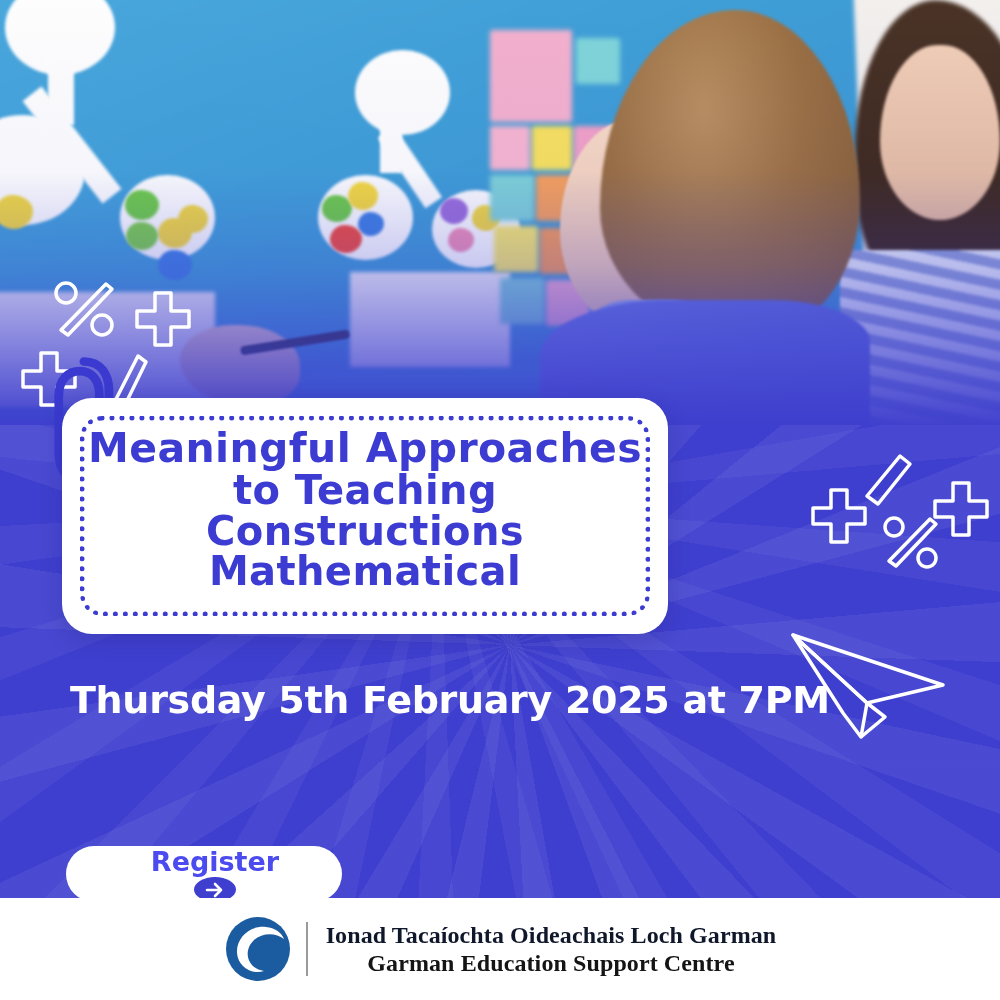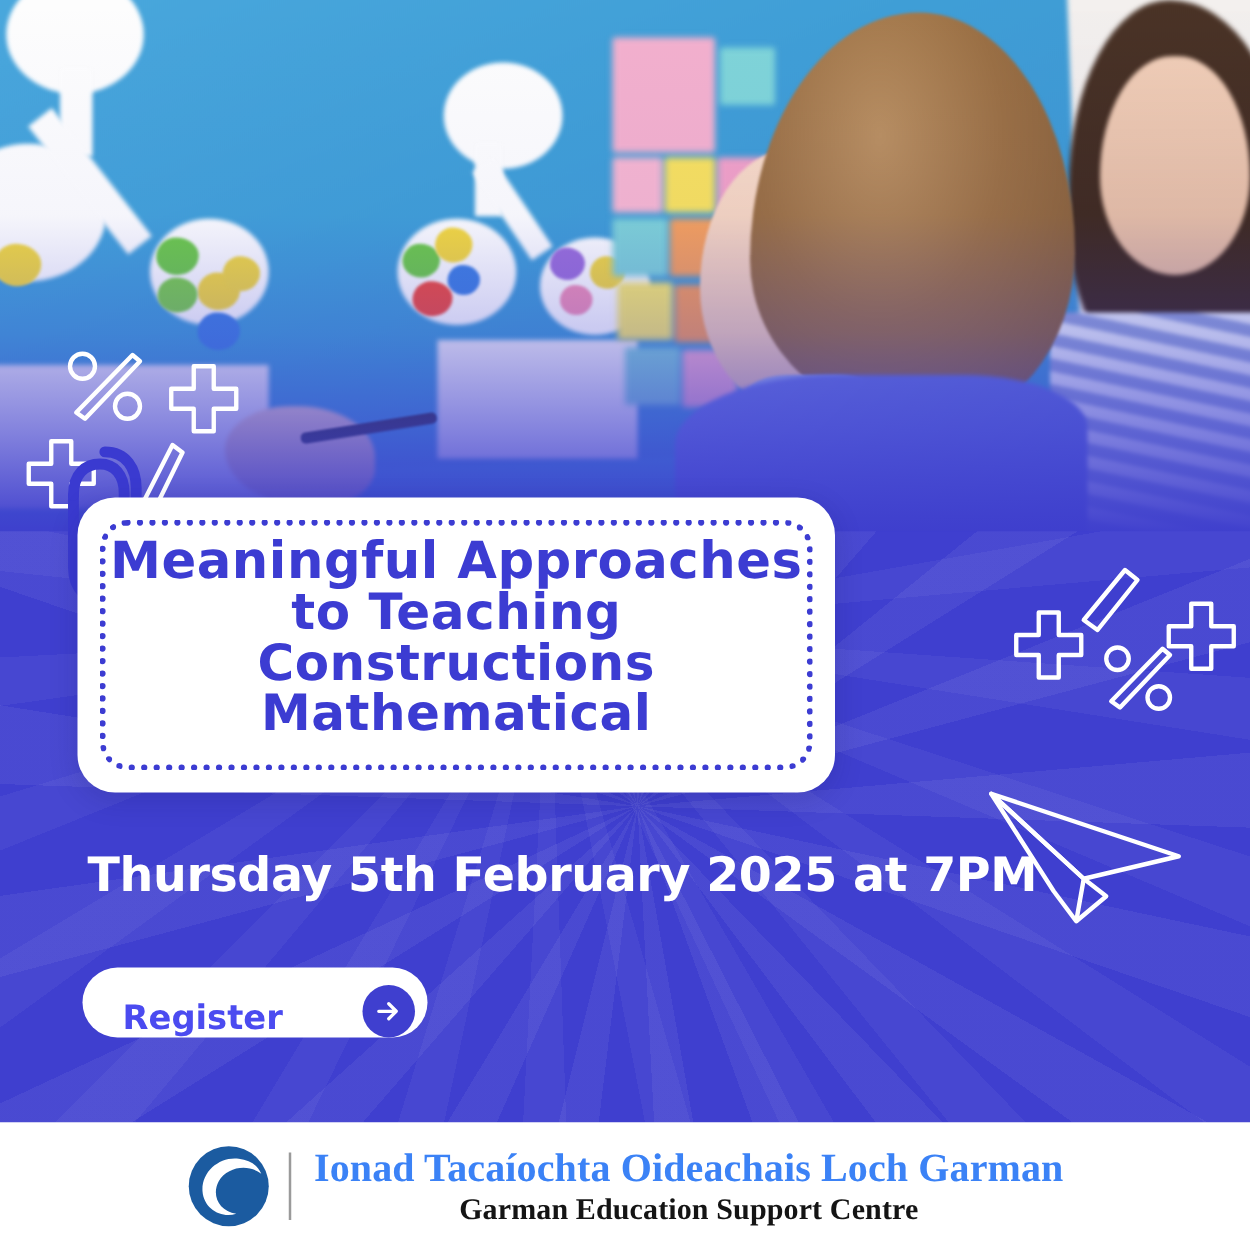--- a/index.html
+++ b/index.html
@@ -82,39 +82,39 @@
   .clip{position:absolute;left:40px;top:348px;width:80px;height:140px;}
 
   
   .doodle{position:absolute;}
 
   
   .date{position:absolute;left:70px;top:678px;color:#fff;font-weight:700;font-size:38px;
         letter-spacing:-.3px;font-family:"DejaVu Sans",sans-serif;}
 
   
-  .register{position:absolute;left:66px;top:774px;width:276px;height:56px;background:#fff;
-        border-radius:30px;display:flex;align-items:flex-end;justify-content:space-between;
-        padding:0 10px 0 32px;box-sizing:border-box;cursor:pointer;}
+  .register{position:absolute;left:66px;top:846px;width:276px;height:56px;background:#fff;
+        border-radius:30px;display:flex;align-items:center;justify-content:space-between;
+        padding:0 10px 0 32px;box-sizing:border-box;cursor:pointer;flex-direction:column;}
   .register-label{color:#4b4bf0;font-weight:800;font-size:27px;font-family:"DejaVu Sans",sans-serif;}
   .arrow-btn{width:42px;height:42px;border-radius:50%;background:#3f3fcf;display:flex;
         align-items:center;justify-content:center;}
 
   
   .site{position:absolute;left:546px;top:824px;display:flex;align-items:center;gap:26px;}
   .site-url{color:#fff;font-size:34px;font-weight:400;letter-spacing:.4px;
         font-family:"DejaVu Sans",sans-serif;}
 
   
   .footer{position:absolute;left:0;top:898px;width:1000px;height:102px;background:#fff;
           display:flex;align-items:center;justify-content:center;gap:0;}
   .logo-mark{width:68px;height:68px;flex:0 0 auto;}
   .logo-div{width:2px;height:54px;background:#9a9a9a;margin:0 18px 0 14px;}
   .logo-text{display:flex;flex-direction:column;justify-content:center;}
-  .logo-ga{color:#3b82f6;font-family:"Liberation Serif",serif;font-weight:700;font-size:32px;
+  .logo-ga{color:#0f172a;font-family:"Liberation Serif",serif;font-weight:700;font-size:24px;
            letter-spacing:.1px;line-height:1.18;}
   .logo-en{color:#141414;font-family:"Liberation Serif",serif;font-weight:700;font-size:24px;
            letter-spacing:.1px;line-height:1.18;text-align:center;}
 </style>
 </head>
 <body>
 
 <div id="poster">
 
   <div class="photo">

